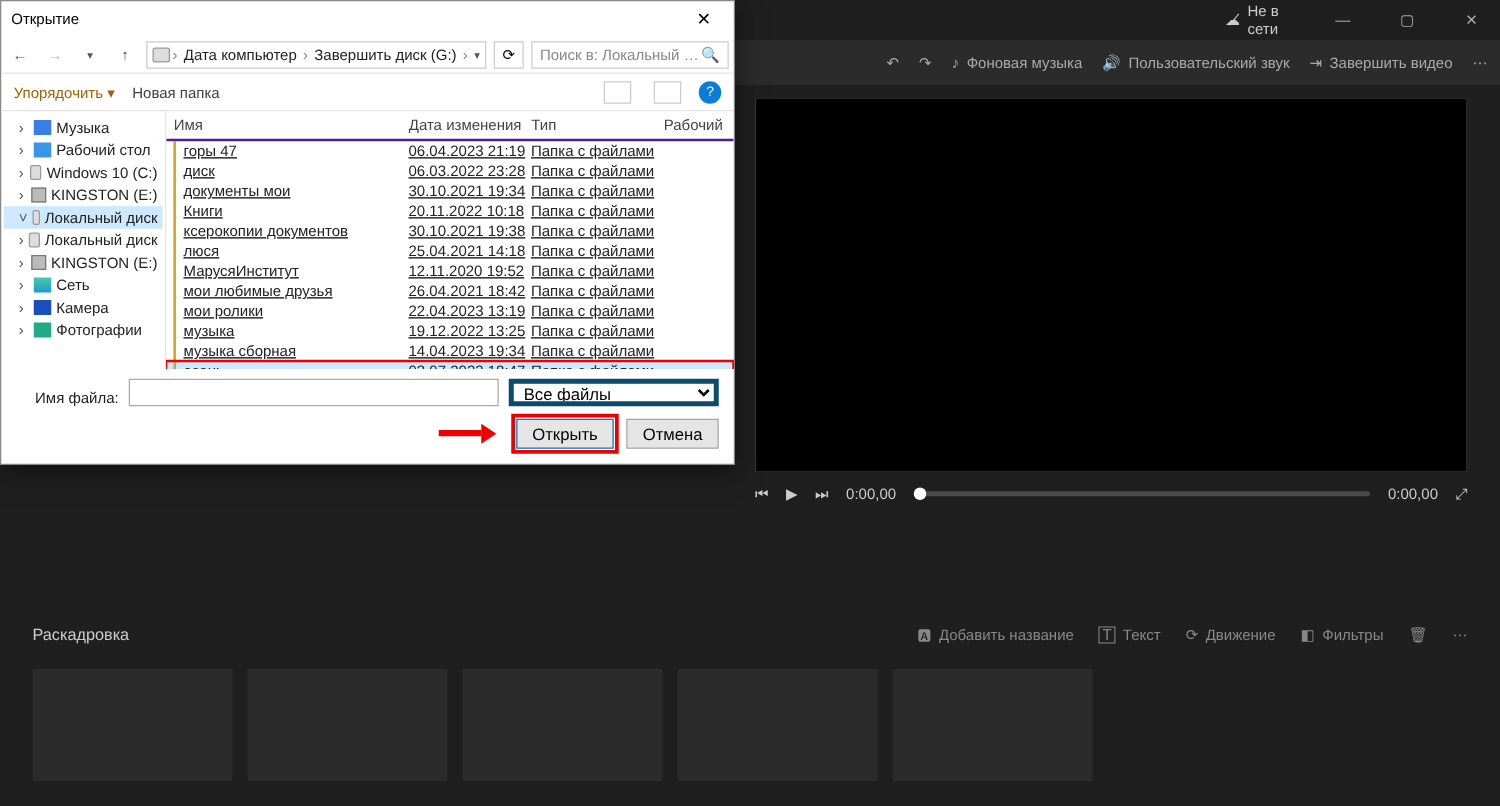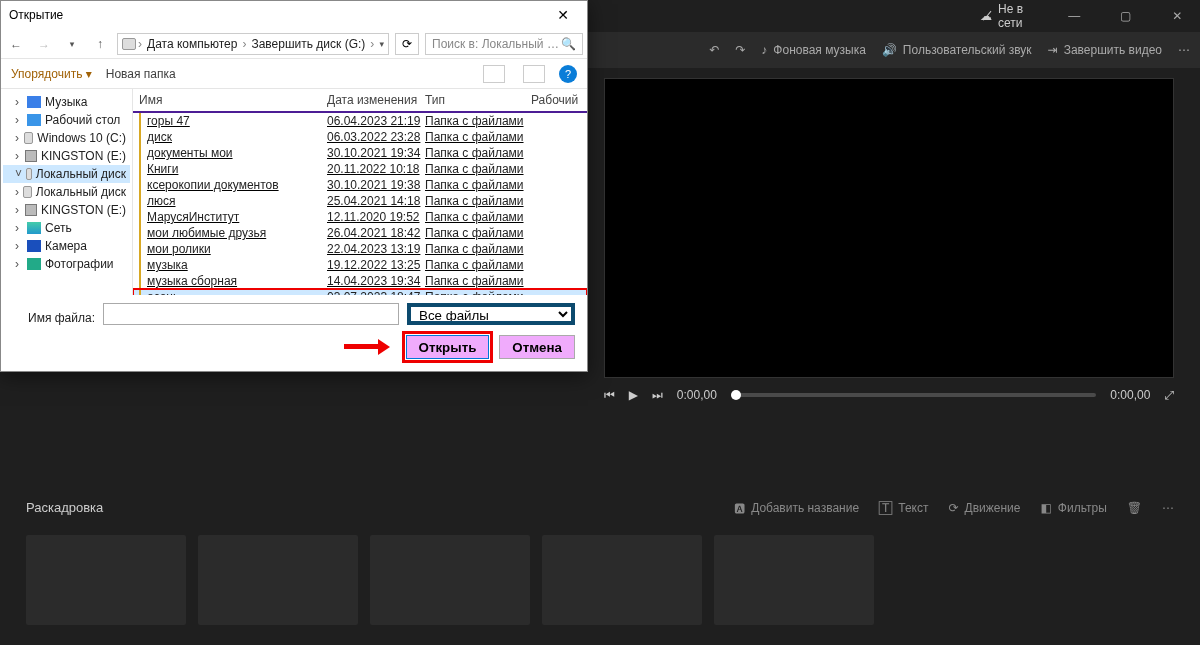--- a/index.html
+++ b/index.html
@@ -67,21 +67,21 @@
 .row.highlight { outline: 2px solid #e00; outline-offset: -1px; }
 .dlg-footer { padding: 8px 12px 12px; display: flex; flex-direction: column; gap: 10px; }
 .fname-row { display: flex; align-items: flex-end; gap: 8px; }
 .fname-row label { width: 82px; text-align: right; color: #222; }
 .fname-row input { flex: 1; height: 22px; border: 1px solid #aaa; padding: 0 4px; }
 .fname-row select { width: 168px; height: 22px; border: 4px solid #0c4a6e; background: #fff; padding: 0 4px; }
 .btn-row { display: flex; justify-content: flex-end; gap: 10px; align-items: center; }
 .arrow-annot { width: 48px; height: 16px; position: relative; margin-right: 4px; }
 .arrow-annot::before { content: ""; position: absolute; left: 0; top: 5px; width: 34px; height: 5px; background: #e00; }
 .arrow-annot::after { content: ""; position: absolute; left: 34px; top: 0; border-left: 12px solid #e00; border-top: 8px solid transparent; border-bottom: 8px solid transparent; }
-.btn { min-width: 70px; height: 24px; border: 1px solid #aaa; background: #f0abfc; padding: 0 12px; cursor: pointer; font-weight: bold; }
+.btn { min-width: 70px; height: 24px; border: 1px solid #aaa; background: #e5e5e5; padding: 0 12px; cursor: pointer; }
 .btn.primary-highlight { outline: 3px solid #e00; outline-offset: 1px; border-color: #0078d7; }
 
 .ico { display: inline-block; font-family: "Segoe UI Symbol", sans-serif; }
 </style>
 </head>
 <body>
 
 <div class="app">
   <div class="titlebar">
     <div class="offline">

